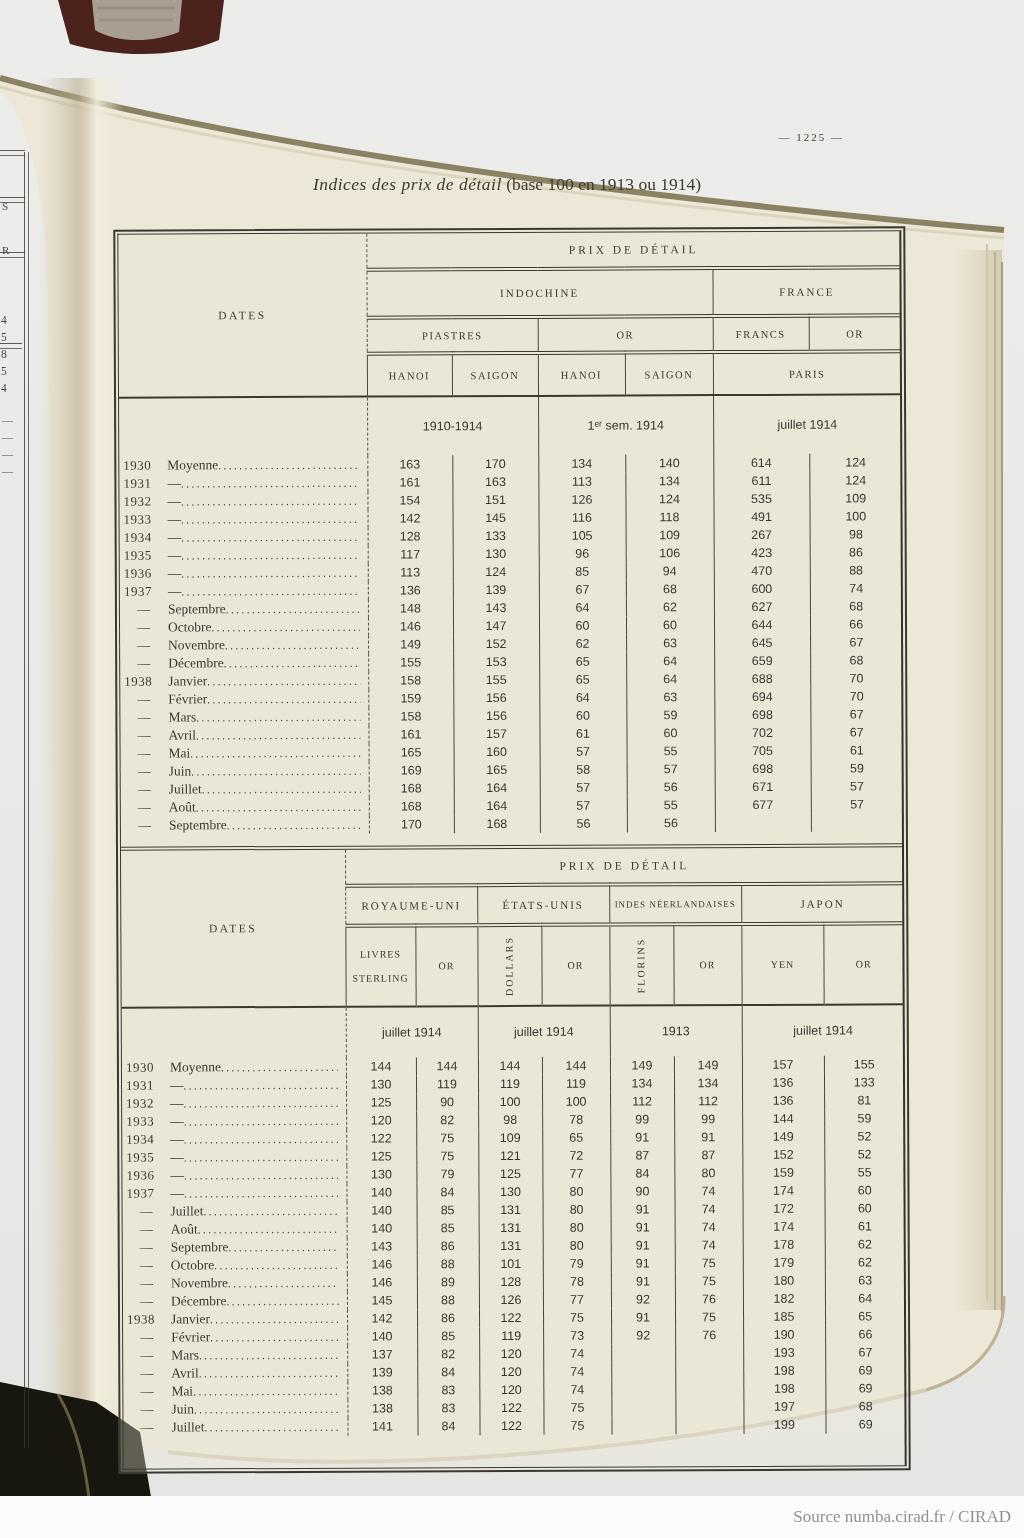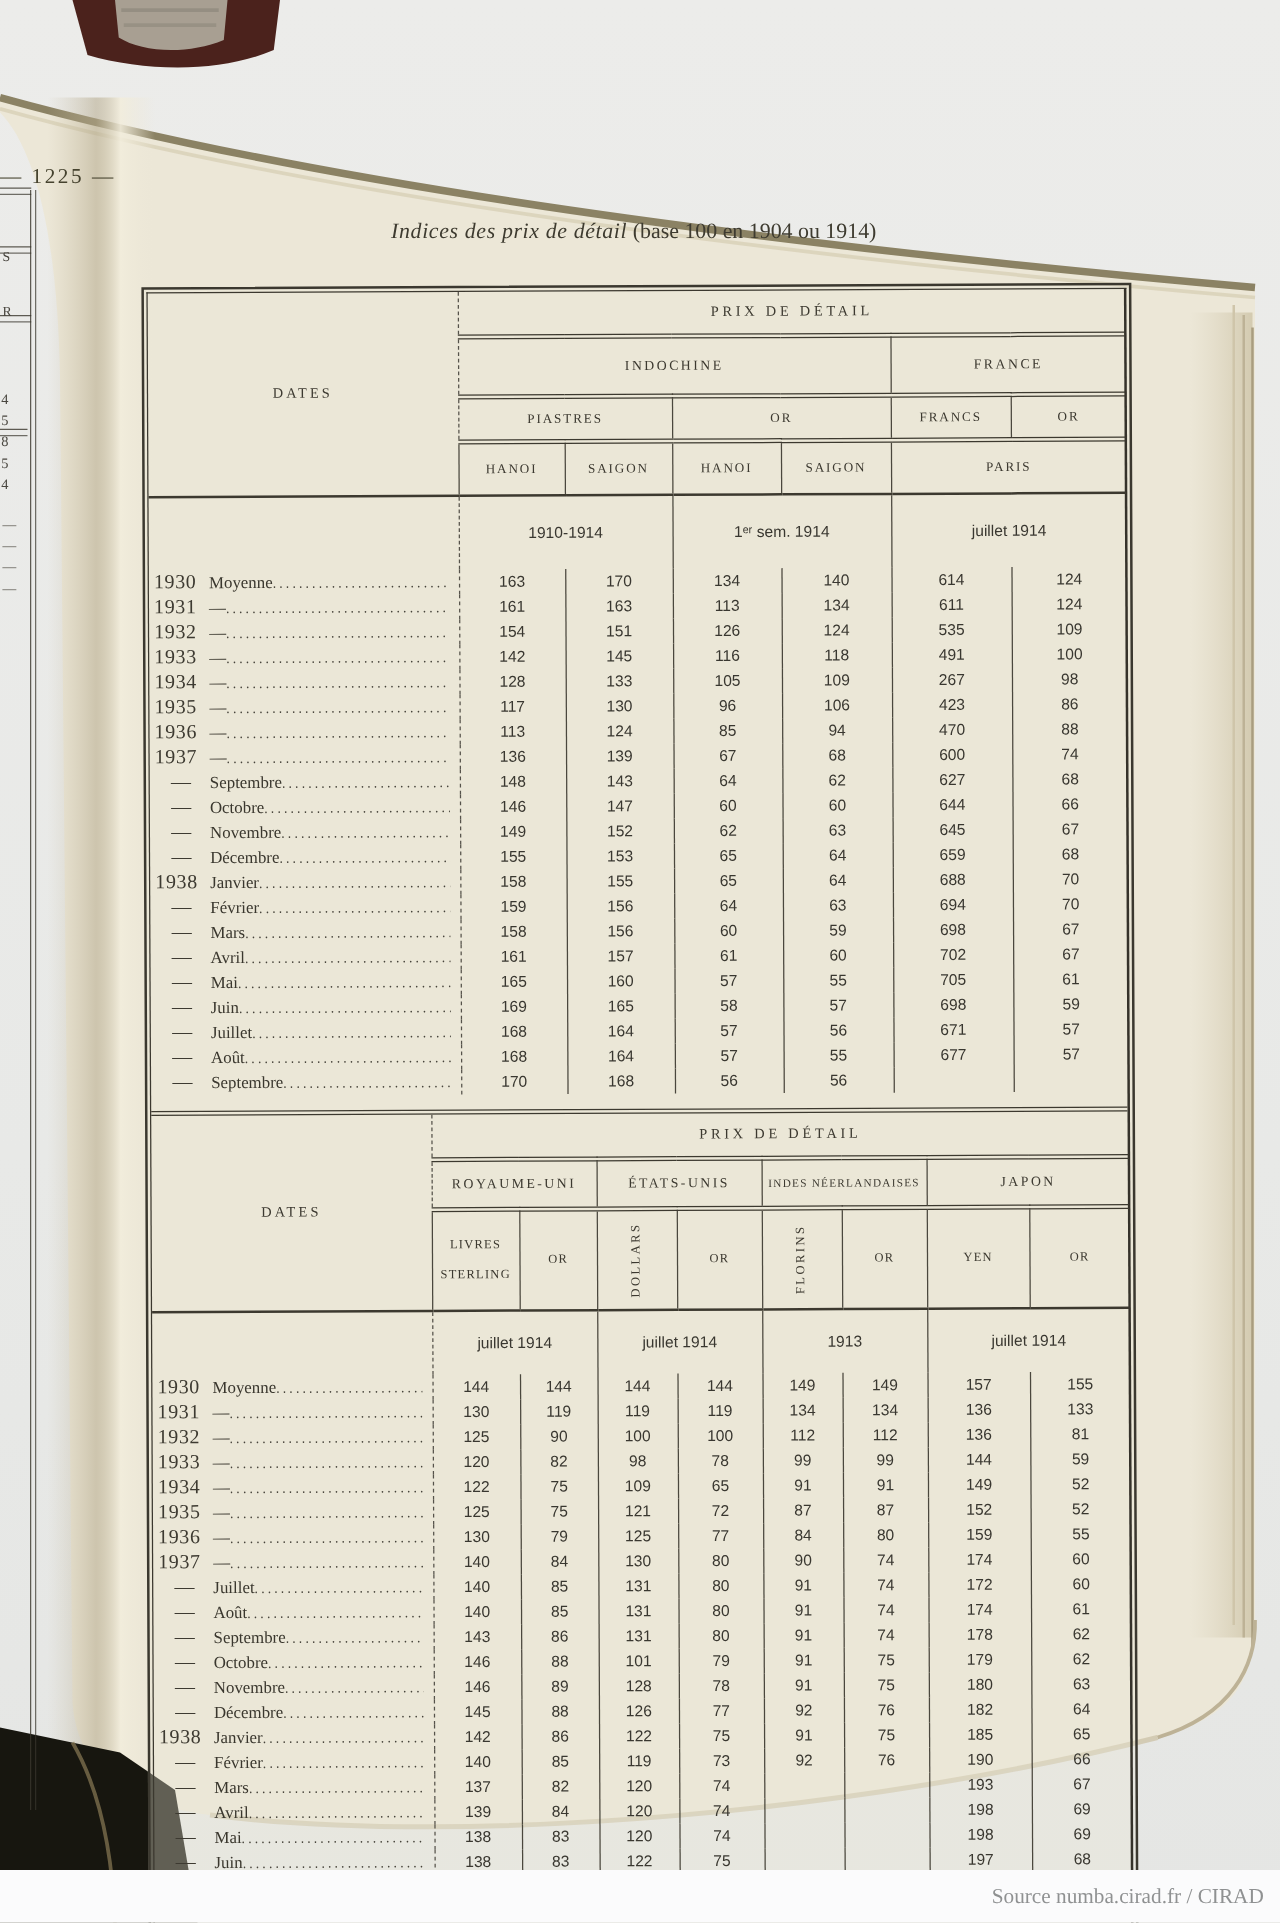--- a/index.html
+++ b/index.html
@@ -15,22 +15,22 @@
   .sliv-h{position:absolute;left:0;width:25px;height:4px;
           border-top:1px solid rgba(58,55,45,.8);border-bottom:1px solid rgba(58,55,45,.7);}
   .sliv-h.h1{top:10px;}.sliv-h.h2{top:57px;}.sliv-h.h3{top:112px;}.sliv-h.h4{top:203px;width:22px;}
   .frag{position:absolute;font-size:11px;color:#4a4740;}
   .frag-s{left:2px;top:60px;}
   .frag-r{left:2px;top:104px;}
   .frag-digits{left:1px;top:172px;white-space:pre-line;line-height:17px;font-size:11.5px;}
   .frag-dashes{left:2px;top:272px;white-space:pre-line;line-height:17px;font-size:11px;color:#55524a;}
 
   
-  .page-number{position:absolute;left:0;top:131px;width:844px;text-align:left;
-               font-size:17px;letter-spacing:2px;color:#46432f;}
+  .page-number{position:absolute;left:0;top:131px;width:844px;text-align:right;
+               font-size:11px;letter-spacing:2px;color:#46432f;}
   .page-title{position:absolute;left:0;top:174px;width:1014px;text-align:center;
               font-size:17.5px;color:#3e3b30;}
   .page-title em{font-style:italic;letter-spacing:.5px;}
 
   
   .table-frame{position:absolute;left:116px;top:228px;width:792px;
                border:2px solid #3b382f;box-sizing:border-box;transform:rotate(-.25deg);
                background:rgba(236,231,215,.35);}
   .frame-inner{border:1px solid #3b382f;border-right:2px solid #35322a;margin:2px;}
 
@@ -59,21 +59,21 @@
   .t td.val+td.val{border-left:1px solid #4a473d;}
   .t td.label+td.val{border-left:1px dashed #55524a;}
   .t td.label{border-right:1px dashed #55524a;}
 
   tbody.base td{height:56px;vertical-align:middle;font-family:"Liberation Serif",serif;
                 font-size:12px;color:#3d3a31;}
   .t2 tbody.base td{height:48px;}
   tbody.data-body tr{height:16px;}
 
   .lbl{display:flex;align-items:baseline;padding:0 7px 0 3px;}
-  .yr{flex:0 0 44px;font-size:16px;letter-spacing:.5px;color:#3d3a31;box-sizing:border-box;}
+  .yr{flex:0 0 44px;font-size:13px;letter-spacing:.5px;color:#3d3a31;box-sizing:border-box;}
   .yr.dash{padding-left:13px;}
   .mon{font-size:13.5px;color:#3a372e;}
   .dots{flex:1 1 auto;overflow:hidden;white-space:nowrap;}
   .dots::after{content:"..........................................................................................";
                font-size:11px;letter-spacing:2.5px;color:#46433a;}
 
   .t1{margin-bottom:12px;}
   .table-sep{border-top:4px double #3c392f;width:100%;}
   .t2{margin-bottom:32px;}
 
@@ -145,21 +145,21 @@
 4</span>
     <span class="frag frag-dashes">—
 —
 —
 —</span>
   </div>
 
   <div class="page-number">— 1225 —</div>
   <div class="page-title">
     <em>Indices des prix de détail</em>
-    <span>(base 100 en 1904 ou 1914)</span>
+    <span>(base 100 en 1913 ou 1914)</span>
   </div>
 
   <div class="table-frame">
     <div class="frame-inner">
 
       <table class="t t1">
         <colgroup>
           <col style="width:248px">
             <col style="width:85px">
             <col style="width:86px">

